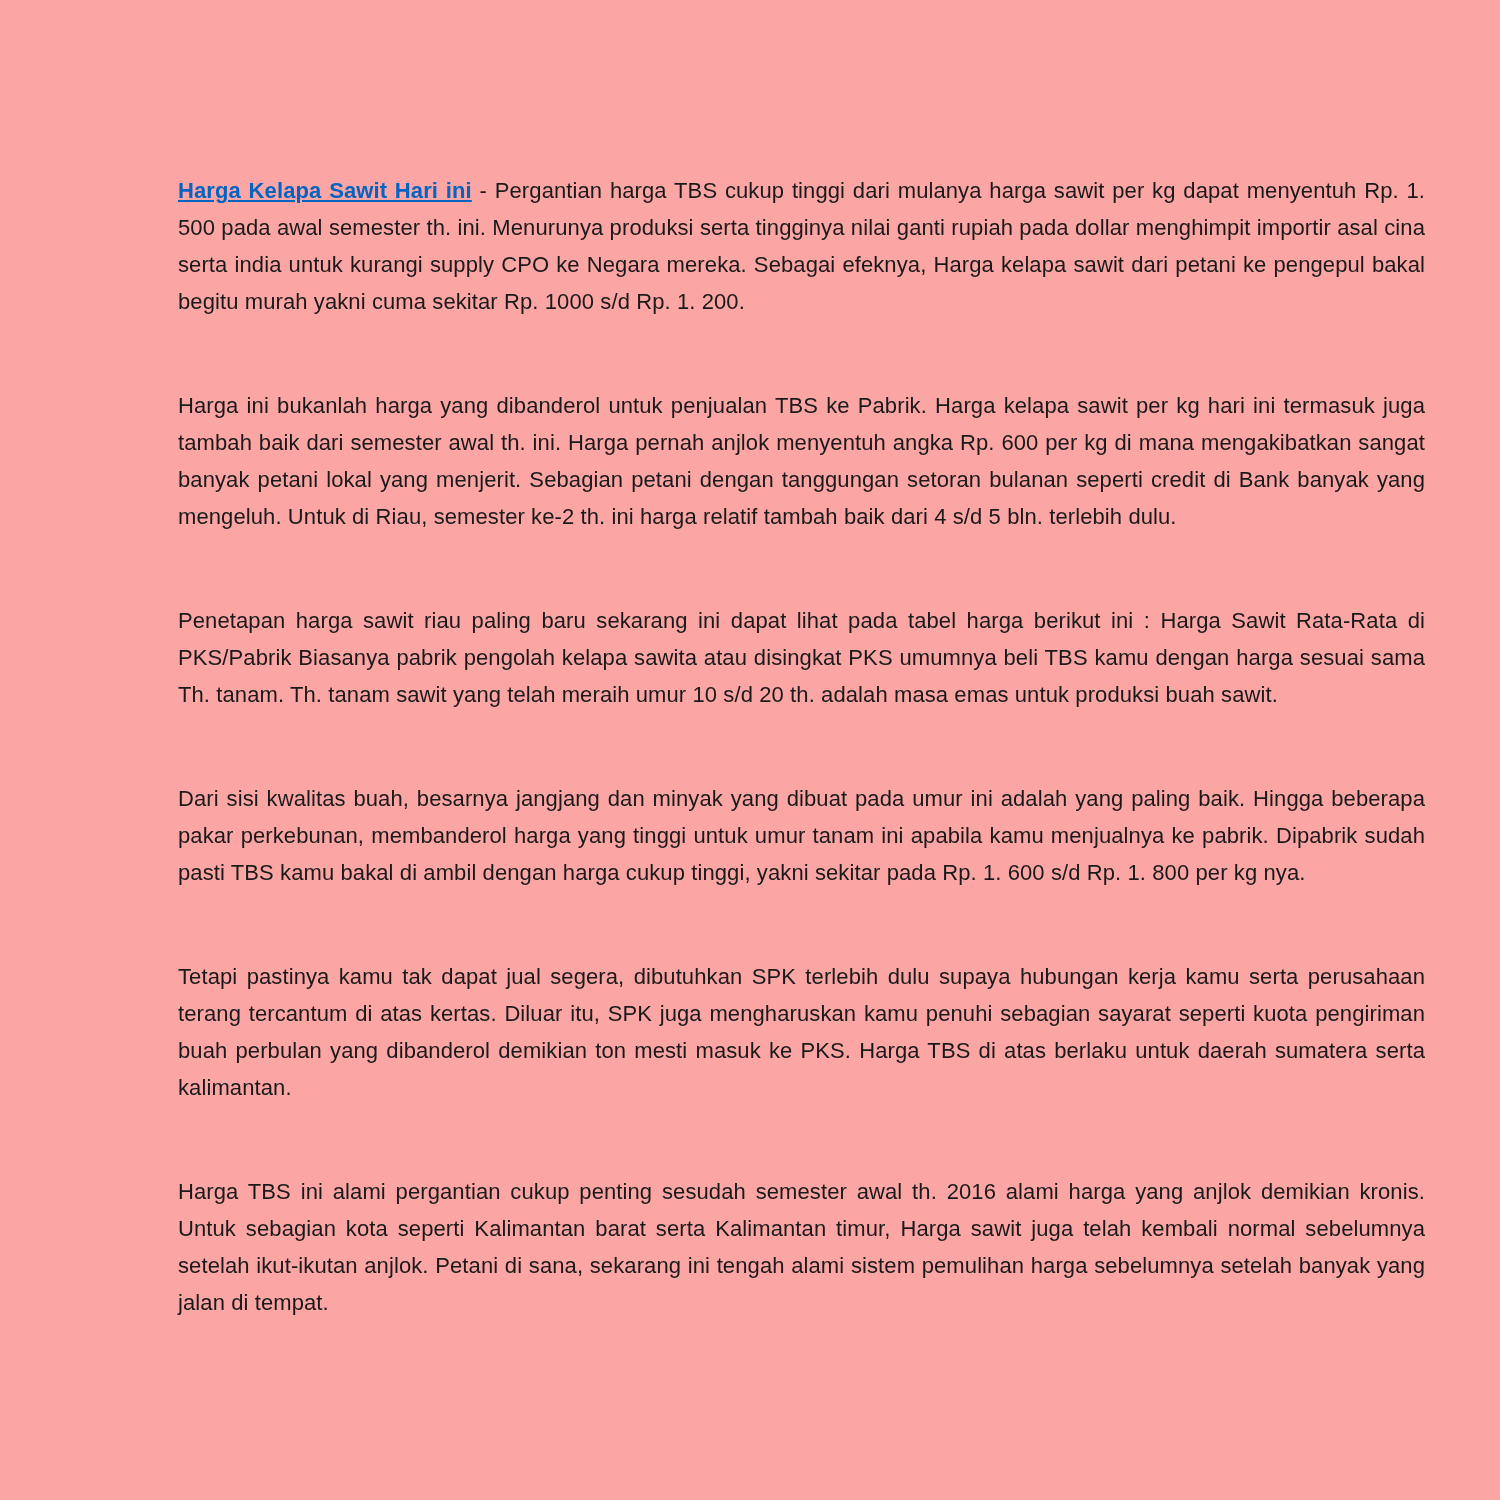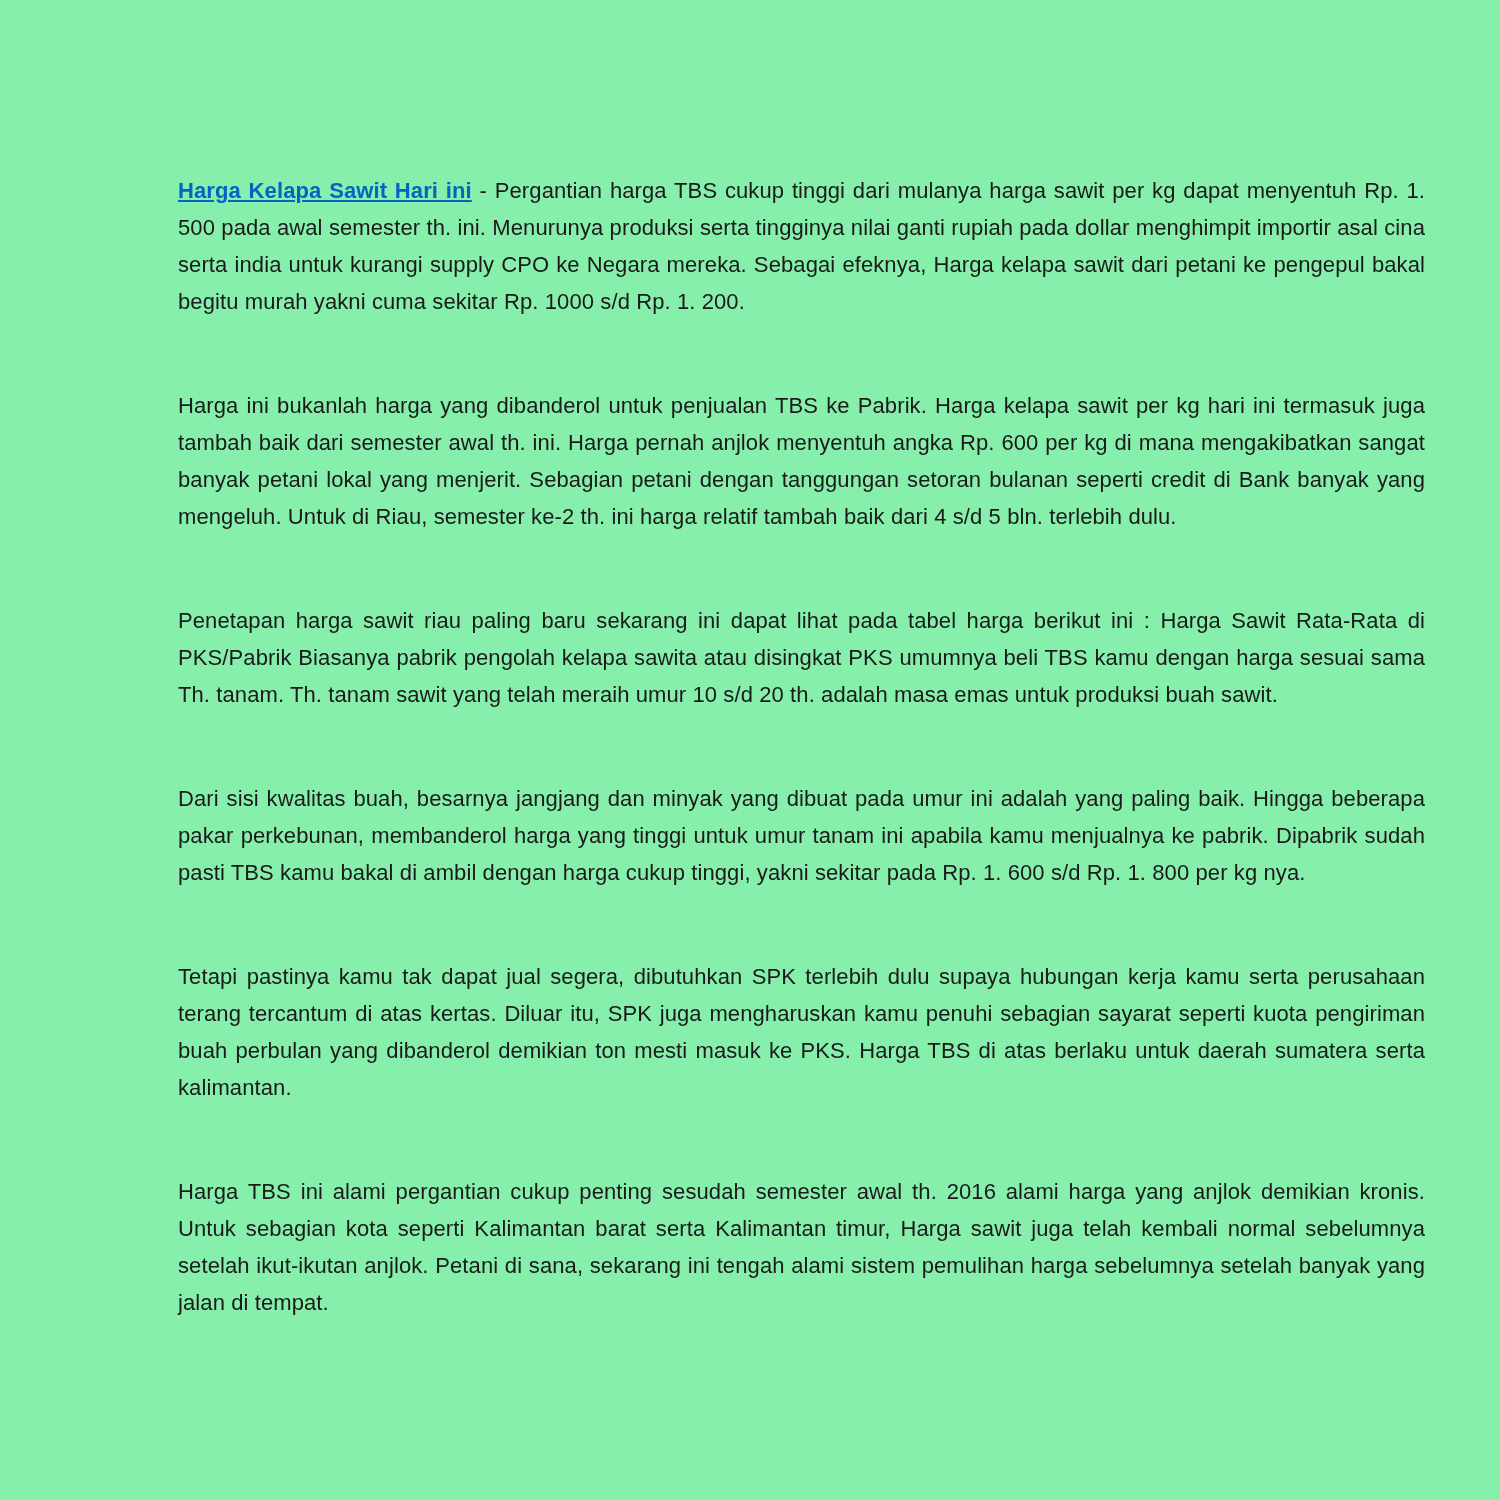--- a/index.html
+++ b/index.html
@@ -12,21 +12,21 @@
     height: 1500px;
     font-family: "Liberation Sans", sans-serif;
     color: #1a1a1a;
     overflow: hidden;
   }
   .page {
     box-sizing: border-box;
     width: 1500px;
     height: 1500px;
     padding: 172px 75px 0 178px;
-    background: #86efac;
+    background: #fca5a5;
   }
   .para {
     margin: 0 0 67px 0;
     font-size: 22px;
     line-height: 37px;
     text-align: justify;
     letter-spacing: 0.1px;
   }
   .para:last-child {
     margin-bottom: 8px;

